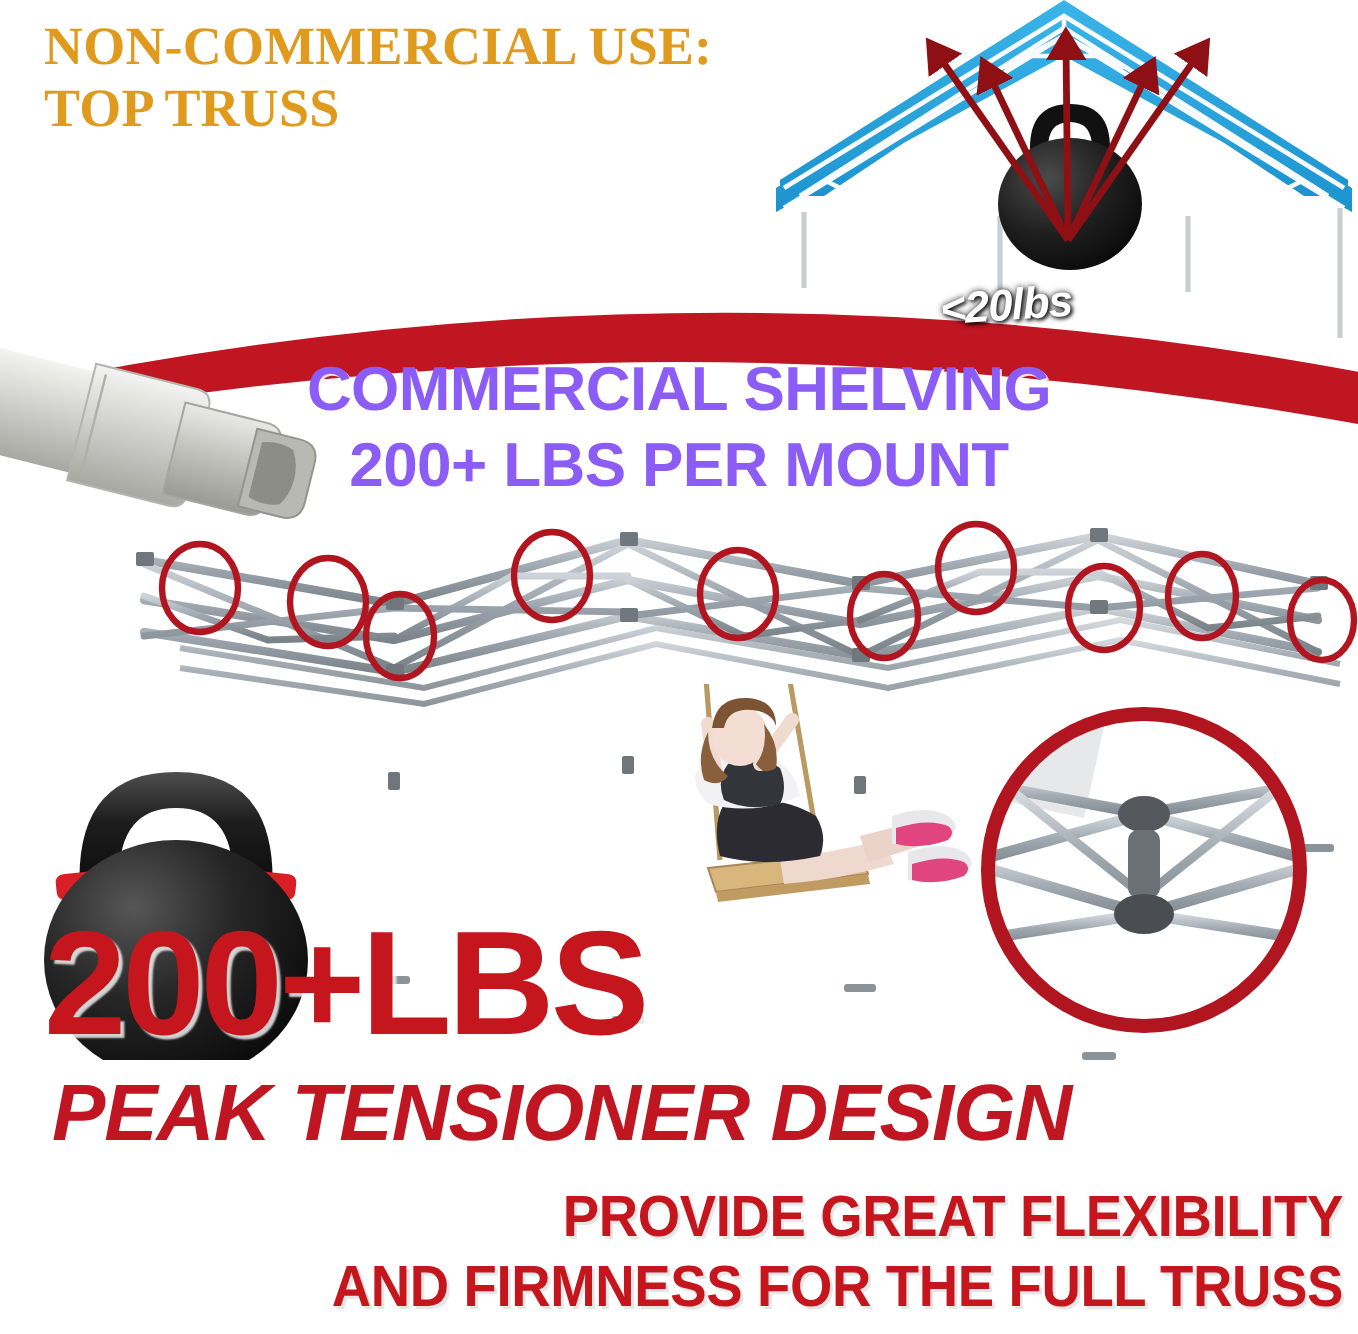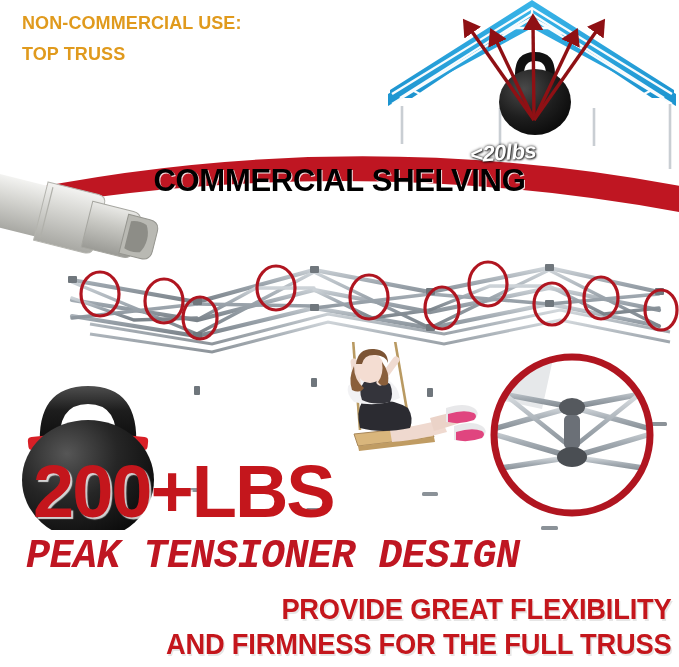--- a/index.html
+++ b/index.html
@@ -17,37 +17,38 @@
   
   .abs{position:absolute;}
   .nosel{user-select:none;}
 
   
   #warning{
     left:22px;top:8px;
     width:330px;
     color:#e09a1d;
     font-weight:bold;
-    font-size:18px;
+    font-size:27px;
     line-height:31px;
     letter-spacing:0.1px;
+    font-family:Liberation Serif, serif;
   }
   #warning div{white-space:nowrap;}
 
   
   #canopy{left:382px;top:-6px;width:300px;height:200px;}
 
   
   #banner-arc{left:-40px;top:130px;width:760px;height:90px;}
 
   
   #headline{
-    left:0;top:162px;width:679px;
+    left:0;top:176px;width:679px;
     text-align:center;
-    color:#000000;
+    color:#8b5cf6;
     font-weight:bold;
     font-size:31px;
     line-height:38px;
     letter-spacing:-0.3px;
     text-shadow:1px 1px 0 rgba(255,255,255,.85);
   }
   #headline div{white-space:nowrap;}
 
   
   #tube{left:-14px;top:172px;width:185px;height:110px;}
@@ -62,34 +63,34 @@
   #kb-big{left:8px;top:340px;width:200px;height:190px;}
 
   
   #girl{left:318px;top:342px;width:185px;height:145px;}
 
   
   #callout{left:482px;top:345px;width:180px;height:180px;}
 
   
   #bigload{
-    left:33px;top:455px;
+    left:22px;top:455px;
     color:#c4161c;
     font-weight:bold;
     font-size:74px;
     line-height:74px;
     letter-spacing:-2px;
     text-shadow:2px 2px 1px rgba(255,255,255,.8);
   }
 
   
   #tensioner{
     left:26px;top:535px;
     color:#bf1622;
-    font-family:Liberation Mono, monospace;
+    font-family:Liberation Sans, sans-serif;
     font-weight:bold;
     font-style:italic;
     font-size:40px;
     line-height:44px;
     letter-spacing:-0.5px;
     white-space:nowrap;
     text-shadow:1px 1px 0 rgba(255,255,255,.7);
   }
 
   
@@ -215,20 +216,21 @@
       <path d="M52,18 L104,18 q8,0 8,8 L112,70 q0,8 -8,8 L52,78 Z" fill="url(#tg)" stroke="#b4b4ae" stroke-width="1"></path>
       <path d="M100,26 L142,26 q9,0 9,9 L151,64 q0,9 -9,9 L100,73 Z" fill="url(#tg2)" stroke="#a6a6a0" stroke-width="1"></path>
       <path d="M138,30 L160,30 q10,0 10,10 L170,60 q0,10 -10,10 L138,70 Z" fill="#b9b9b3" stroke="#95958f" stroke-width="1"></path>
       <path d="M142,36 q8,-3 16,0 q4,6 4,14 q0,8 -4,14 q-8,3 -16,0 Z" fill="#8d8d87"></path>
       <line x1="58" y1="22" x2="58" y2="74" stroke="#b0b0aa" stroke-width="1.2"></line>
     </g>
   </svg>
 
   <div class="abs nosel" id="headline">
     <div>COMMERCIAL SHELVING</div>
+    <div>200+ LBS PER MOUNT</div>
   </div>
 
   <svg class="abs" id="frame" viewBox="0 0 627 300">
     <defs>
       <linearGradient id="bar" x1="0" y1="0" x2="0" y2="1">
         <stop offset="0" stop-color="#cdd3d8"></stop>
         <stop offset="0.5" stop-color="#9aa3ab"></stop>
         <stop offset="1" stop-color="#7b838a"></stop>
       </linearGradient>
     </defs>

